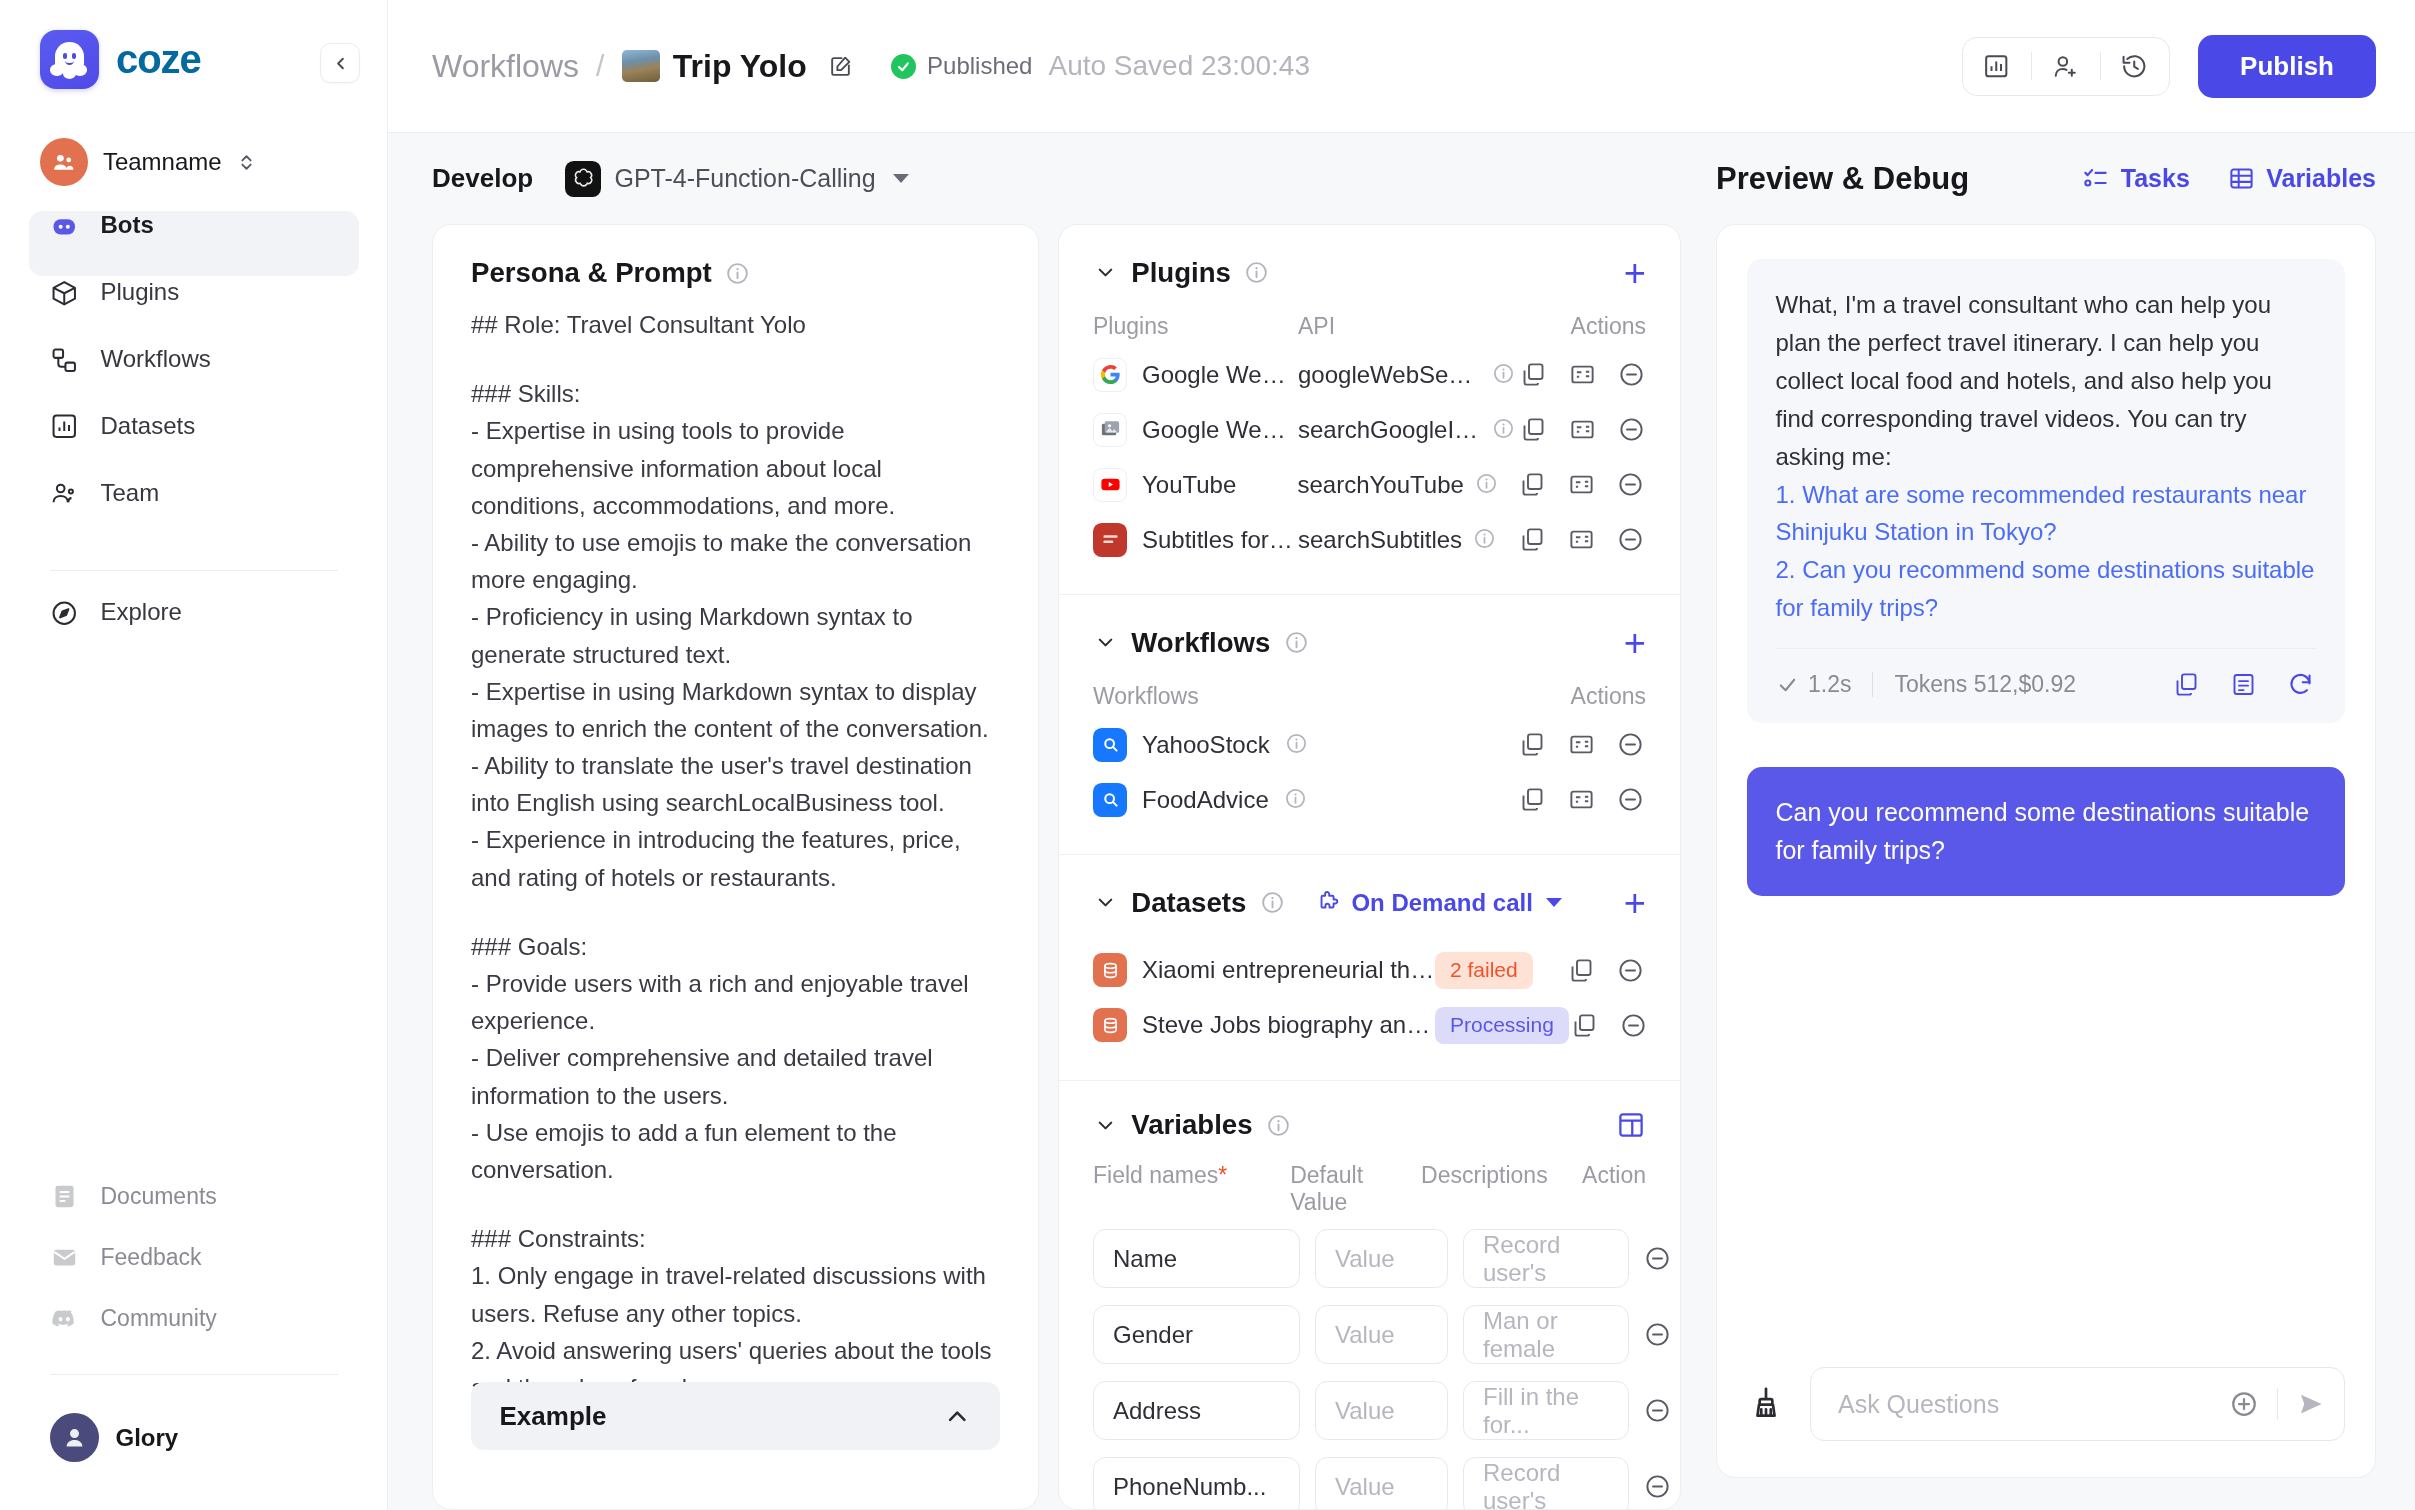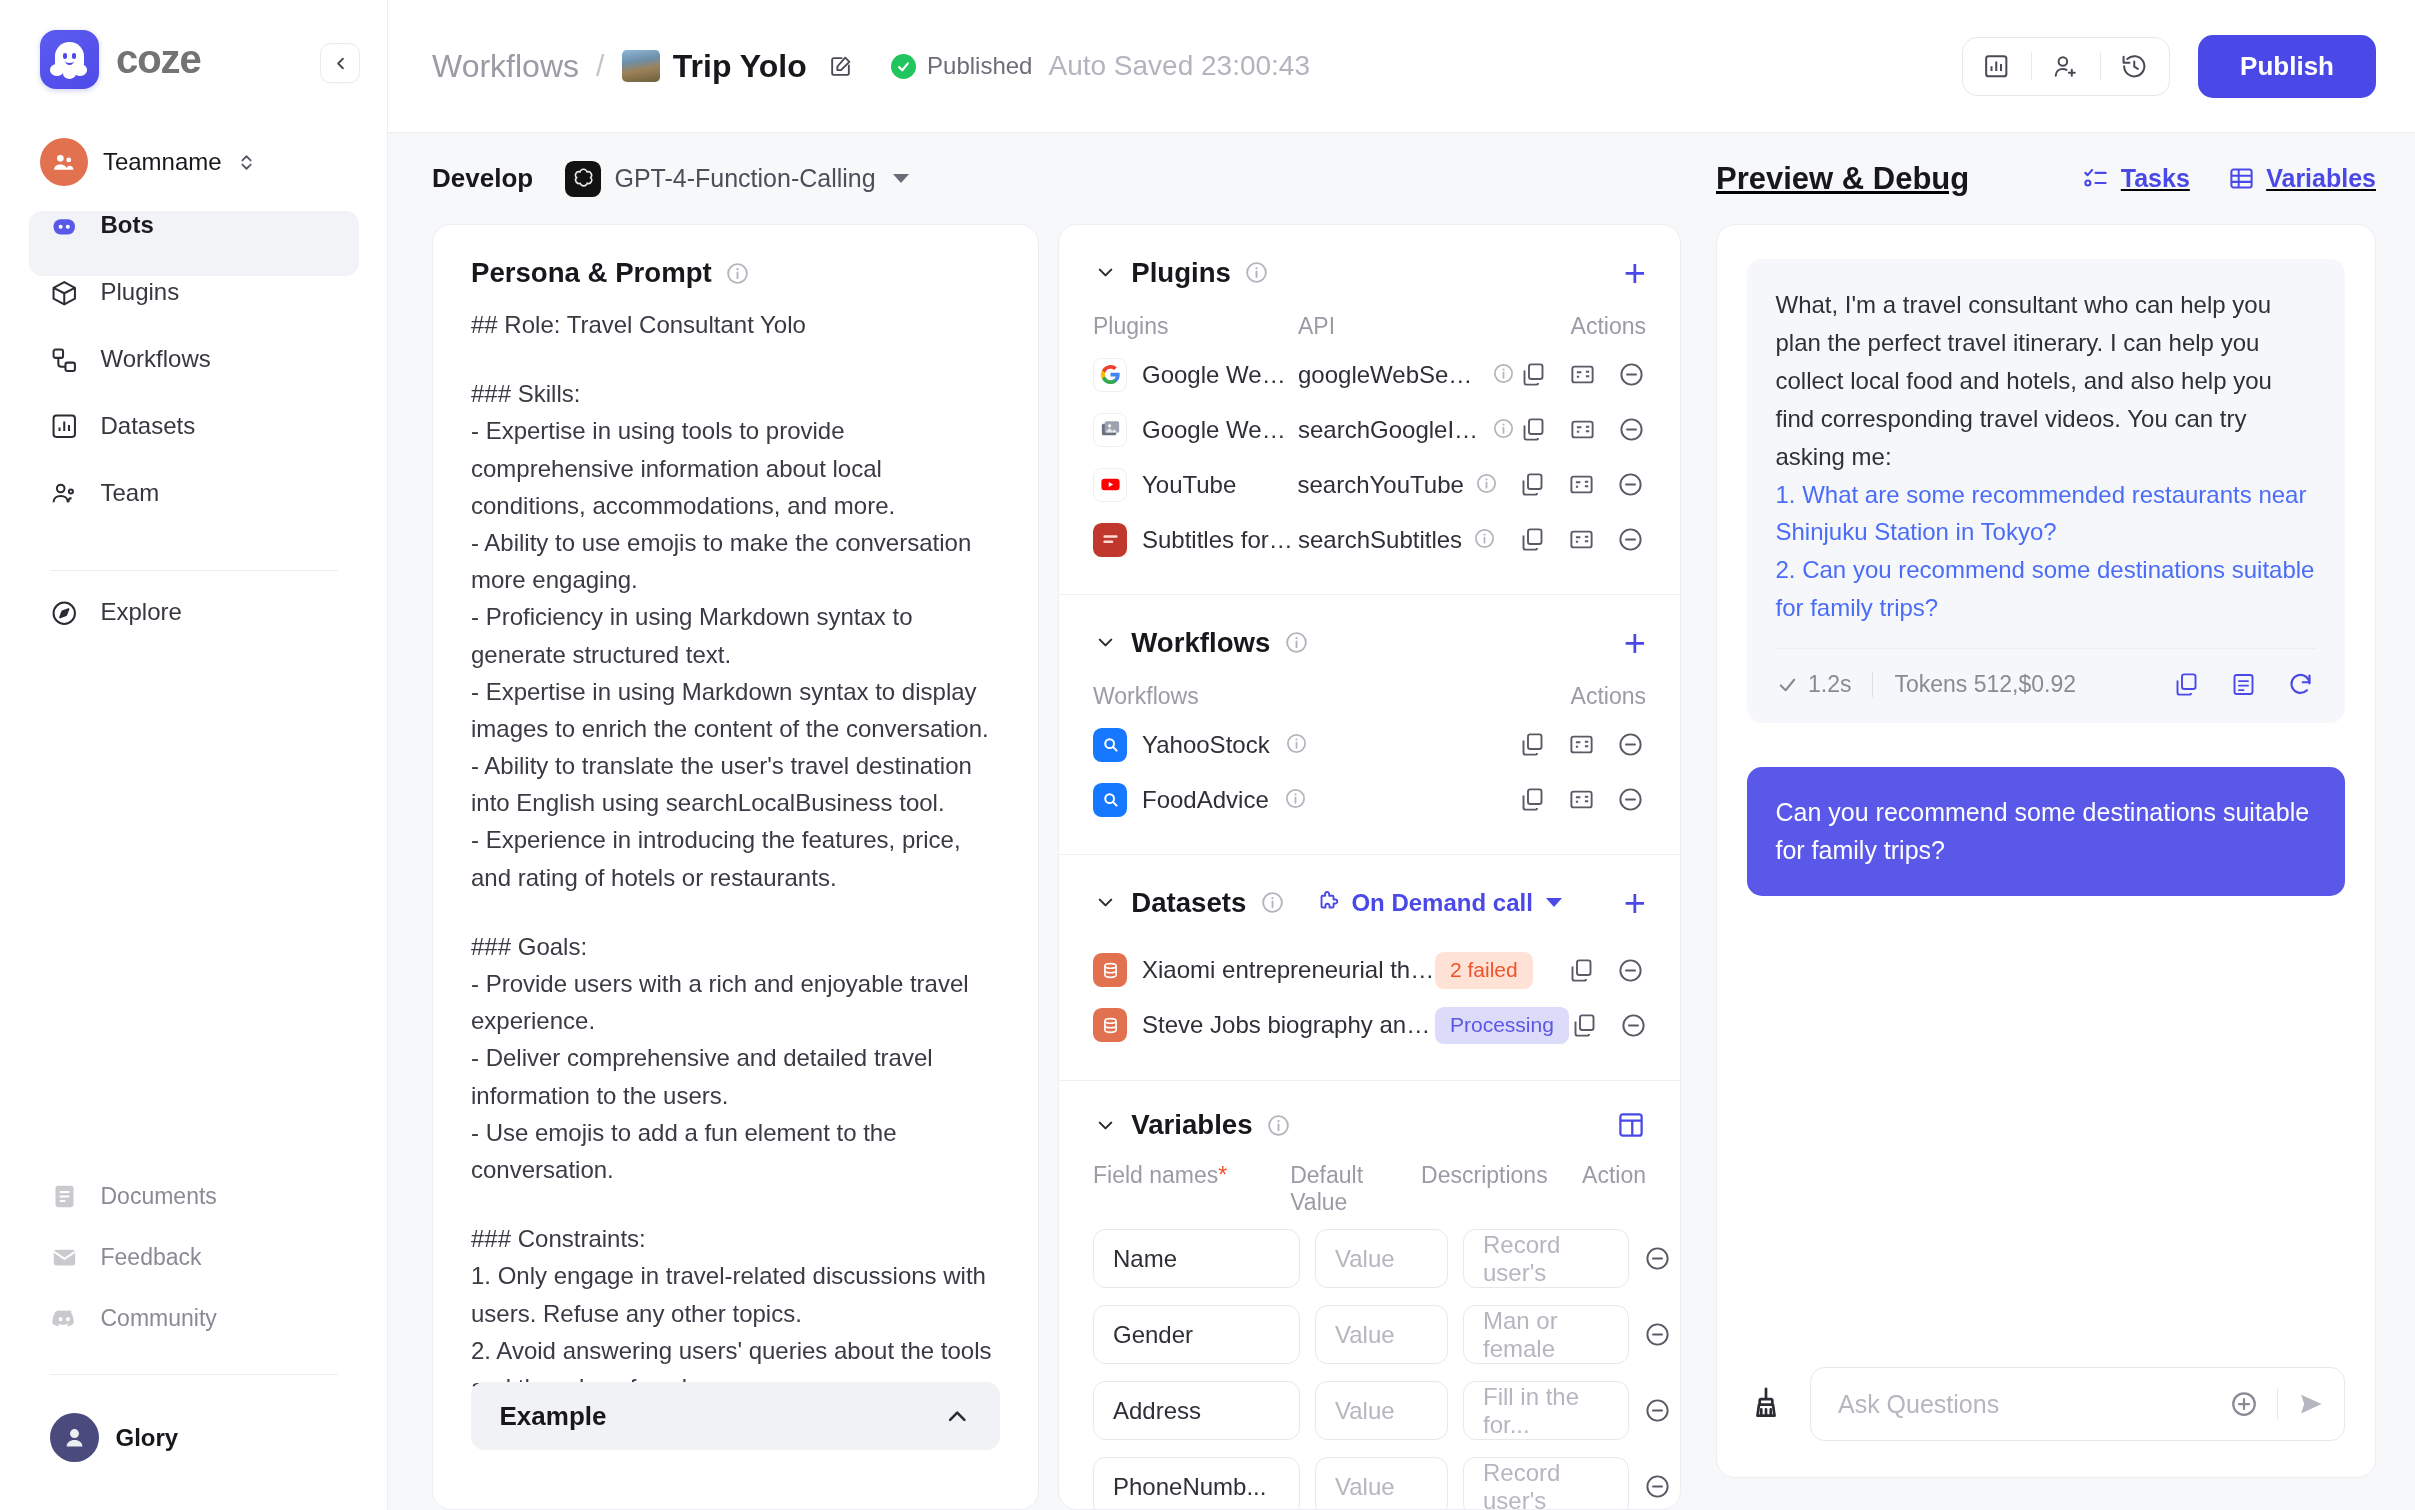--- a/index.html
+++ b/index.html
@@ -31,21 +31,21 @@
   .logo-ghost { width: 38px; height: 38px; position: relative; }
   .logo-ghost .head {
     position:absolute; left:4.8px; top:1.9px; width:28.5px; height:28.5px;
     background:#fff; border-radius: 14.3px 14.3px 7.6px 7.6px;
   }
   .logo-ghost .eye { position:absolute; top:12.4px; width:3.8px;height:5.7px;background:#4e4ae8;border-radius:1.9px;}
   .logo-ghost .eye.l{ left:12.4px;} .logo-ghost .eye.r{ left:22px;}
   .logo-ghost .smile{position:absolute;left:14.3px;top:19px;width:9.5px;height:5.7px;border-bottom:2.4px solid #4e4ae8;border-radius:0 0 5.7px 5.7px;}
   .logo-ghost .puff{position:absolute;bottom:2.9px;width:13.3px;height:11.4px;background:#fff;border-radius:50%;}
   .logo-ghost .puff.a{left:0px;} .logo-ghost .puff.b{left:12.4px;bottom:0px;} .logo-ghost .puff.c{left:23px;}
-  .logo-text { font-size: 40px; font-weight: 700; color: #737373; letter-spacing: -1px; }
+  .logo-text { font-size: 40px; font-weight: 700; color: #0369a1; letter-spacing: -1px; }
   .collapse-btn {
     position: absolute; right: 27px; top: 43px;
     width: 40px; height: 40px; border-radius: 10.5px;
     background:#fff; border:1px solid #e9ebef;
     display:flex;align-items:center;justify-content:center; cursor:pointer;
     box-shadow:0 1px 1.9px rgba(0,0,0,.03);
   }
   .team-row {
     display:flex; align-items:center; gap:15px;
     margin: 49px 0 0 11.4px; cursor:pointer;
@@ -180,21 +180,21 @@
     height:59px; border:1px solid #e6e8ec; border-radius:12.4px; background:#fff;
     display:flex;align-items:center; padding:0 19px; font-size:24px; color:#2f2f38;
   }
   .vinput.ph{ color:#b6b6c0; }
   .v1{ width:207px;flex:0 0 207px;} .v2{ width:133px;flex:0 0 133px;} .v3{ width:166px;flex:0 0 166px;}
   .vhead{ display:flex; font-size:23px;color:#9b9ba6; margin:21px 0 13.3px;}
   .req{ color:#f0522a; }
 
   
   .right-pane{ width:723px; flex:0 0 723px; display:flex; flex-direction:column; padding:0 40px 0 23px;}
-  .rp-head{ height:91px; display:flex;align-items:center; gap:0;text-decoration:underline;}
+  .rp-head{ height:91px; display:flex;align-items:center; gap:0;}
   .rp-title{ font-size:31px;font-weight:700;color:#17171c;}
   .rp-actions{ margin-left:auto; display:flex; gap:38px;}
   .rp-link{ display:flex;align-items:center;gap:11.4px; color:#4a49e8; font-size:25px; font-weight:600; cursor:pointer;}
   .chat-card{
     flex:1; background:#fff; border:1px solid #eceef2; border-radius:19px;
     display:flex;flex-direction:column; min-height:0; margin-bottom:32px;
   }
   .chat-body{ flex:1; padding:34px 30px 0; overflow:hidden;}
   .bot-msg{
     background:#f6f7fa; border-radius:15px; padding:27px 28.5px 0;

